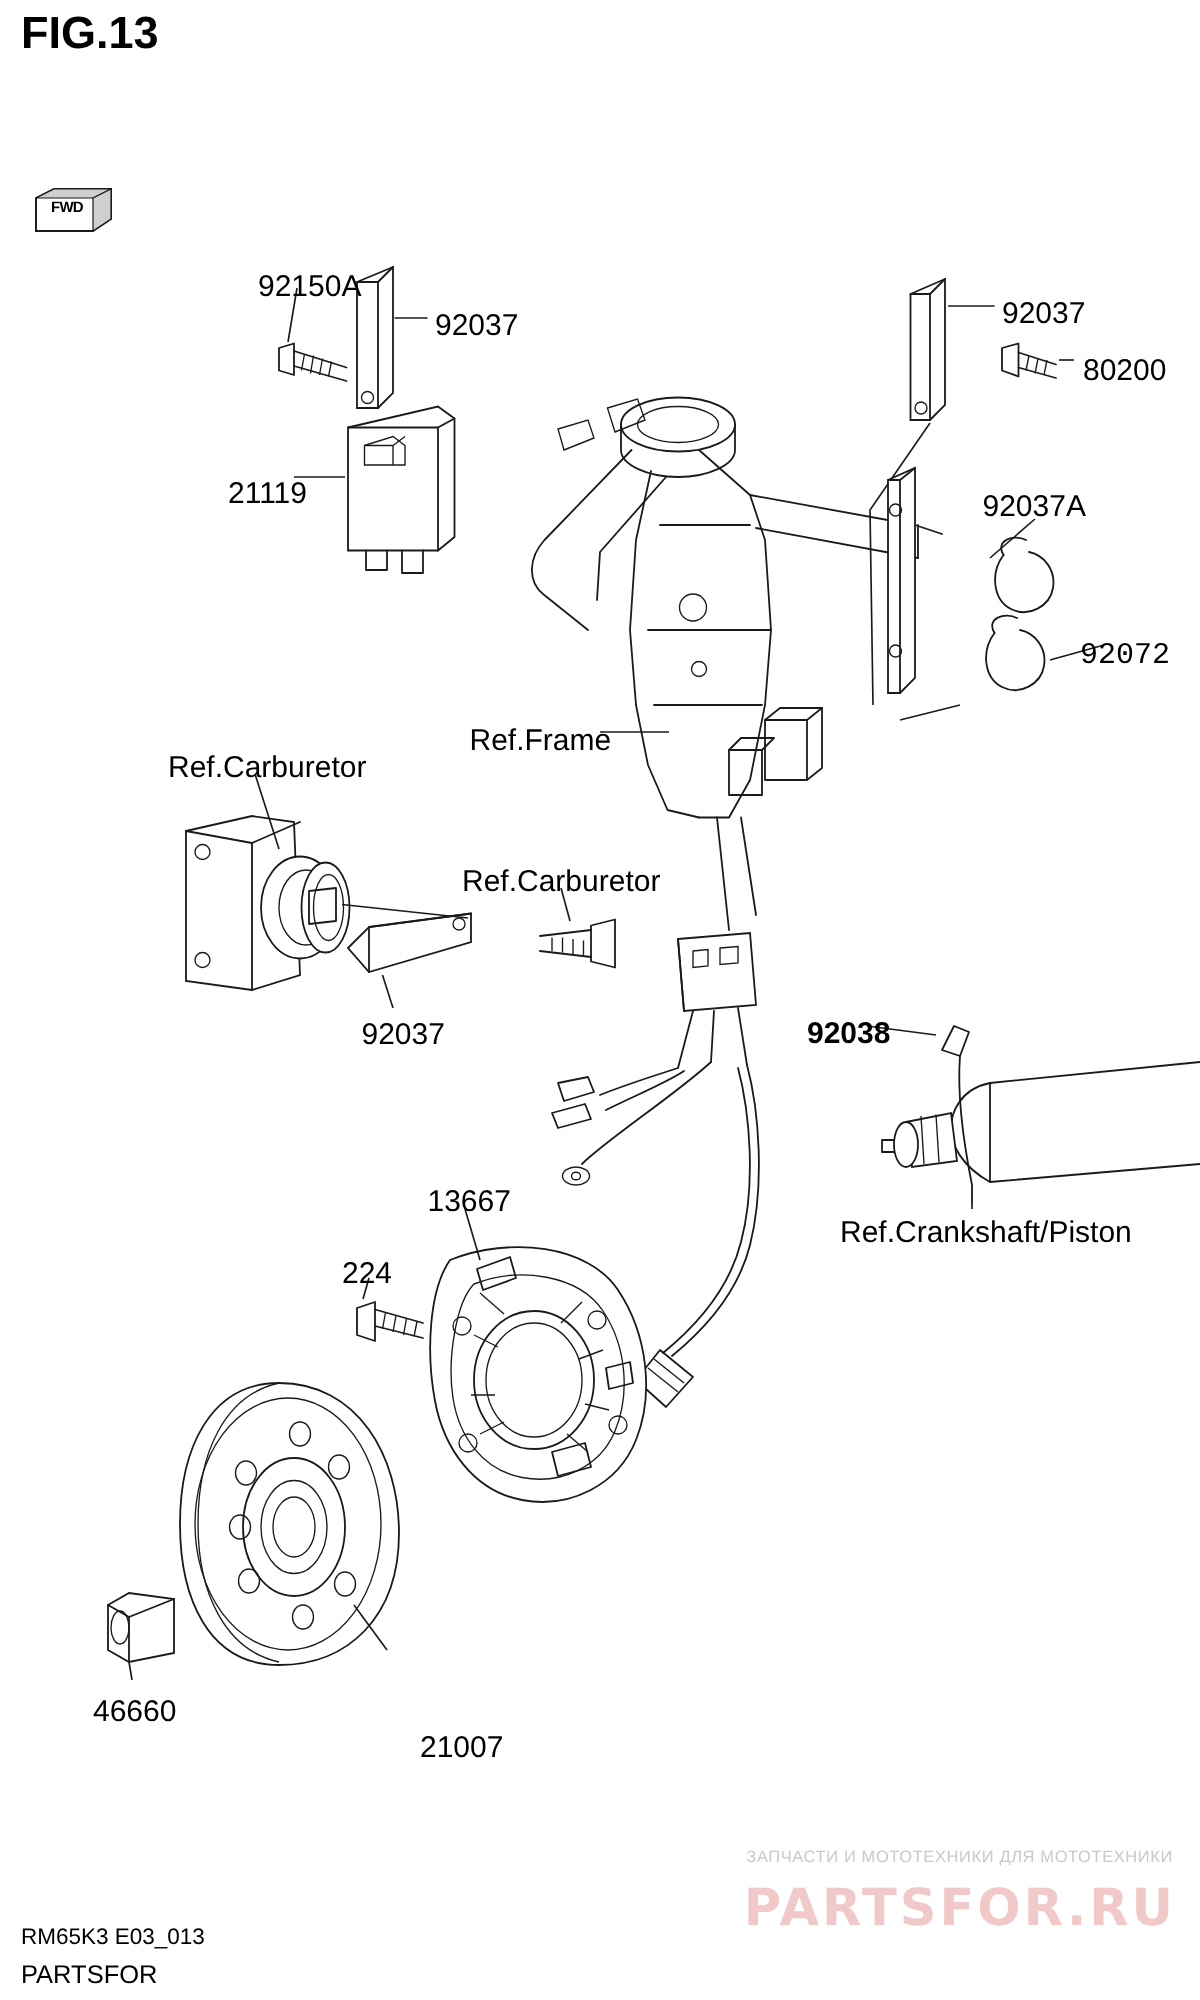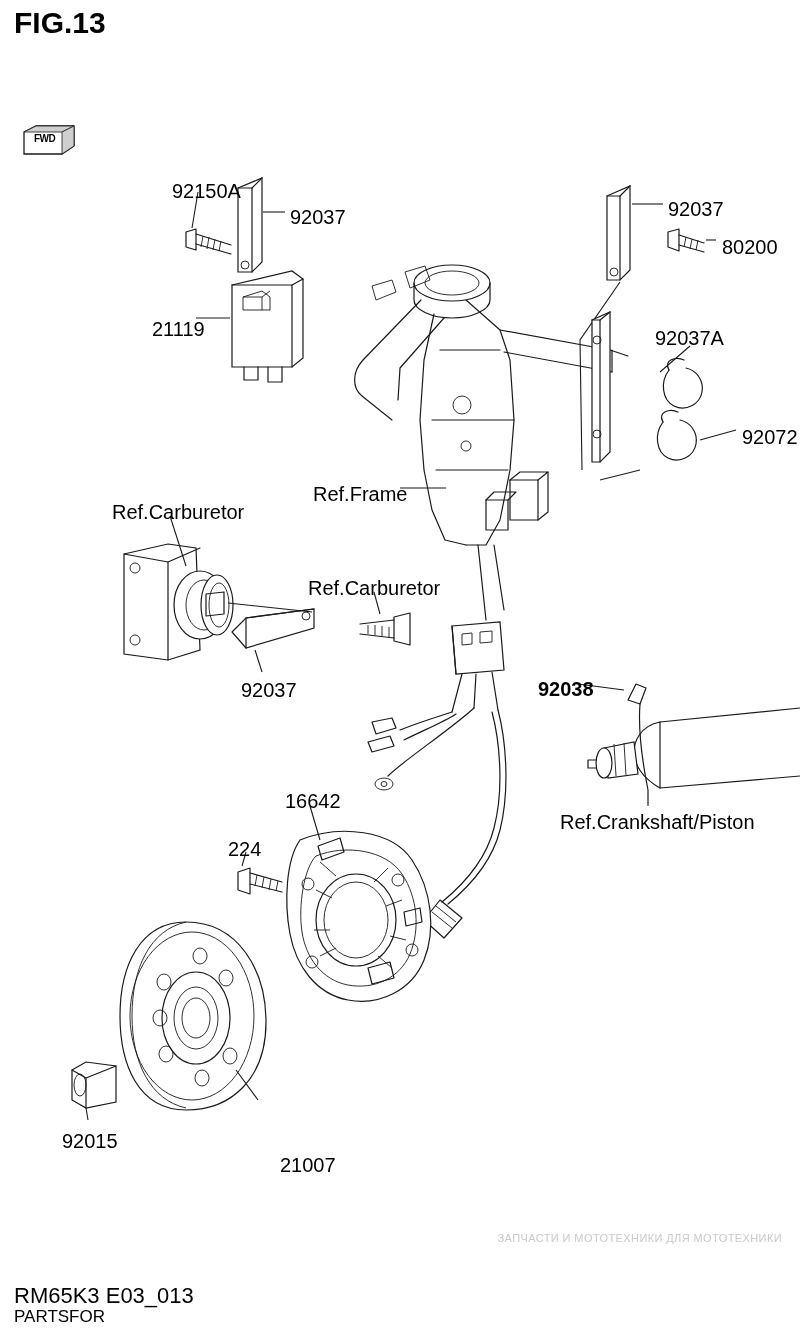--- a/index.html
+++ b/index.html
@@ -49,21 +49,21 @@
     position: absolute;
     font-size: 20px;
     font-family: "Liberation Sans", sans-serif;
     white-space: nowrap;
     color: #000000;
   }
   .footer-code {
     position: absolute;
     left: 14px;
     top: 1283px;
-    font-size: 22px;
+    font-size: 15px;
   }
   .footer-name {
     position: absolute;
     left: 14px;
     top: 1307px;
     font-size: 17px;
   }
   .wm-text {
     position: absolute;
     right: 18px;
@@ -337,30 +337,31 @@
     </g>
 
   </svg>
 
   <div class="label" style="left:172px; top:180px;">92150A</div>
   <div class="label" style="left:290px; top:206px;">92037</div>
   <div class="label" style="left:668px; top:198px;">92037</div>
   <div class="label" style="left:722px; top:236px;">80200</div>
   <div class="label" style="left:152px; top:318px;">21119</div>
   <div class="label" style="left:655px; top:327px;">92037A</div>
-  <div class="label" style="left:742px; top:426px;">92072</div>
+  <div class="label" style="left:720px; top:426px;font-family:Liberation Mono, monospace;">92072</div>
   <div class="label" style="left:313px; top:483px;">Ref.Frame</div>
   <div class="label" style="left:112px; top:501px;">Ref.Carburetor</div>
   <div class="label" style="left:308px; top:577px;">Ref.Carburetor</div>
   <div class="label" style="left:241px; top:679px;">92037</div>
   <div class="label" style="left:538px; top:678px;font-weight:bold;">92038</div>
   <div class="label" style="left:560px; top:811px;">Ref.Crankshaft/Piston</div>
-  <div class="label" style="left:285px; top:790px;">16642</div>
+  <div class="label" style="left:285px; top:790px;">13667</div>
   <div class="label" style="left:228px; top:838px;">224</div>
   <div class="label" style="left:240px; top:1154px;margin-left:40px;">21007</div>
-  <div class="label" style="left:62px; top:1130px;">92015</div>
+  <div class="label" style="left:62px; top:1130px;">46660</div>
 
   <div class="wm-text">ЗАПЧАСТИ И МОТОТЕХНИКИ ДЛЯ МОТОТЕХНИКИ</div>
+  <div class="wm-logo">PARTSFOR.RU</div>
 
   <div class="footer-code">RM65K3 E03_013</div>
   <div class="footer-name">PARTSFOR</div>
 
 </div>
 
 </body></html>

